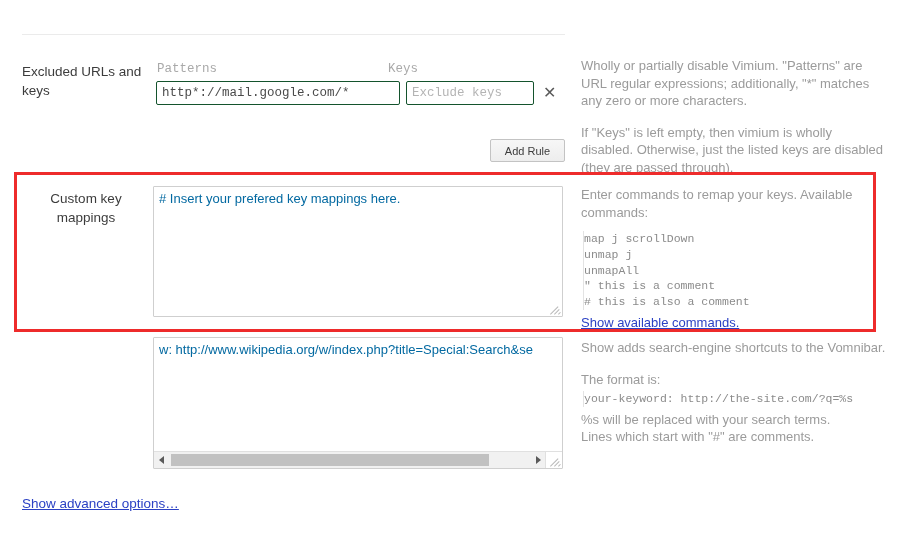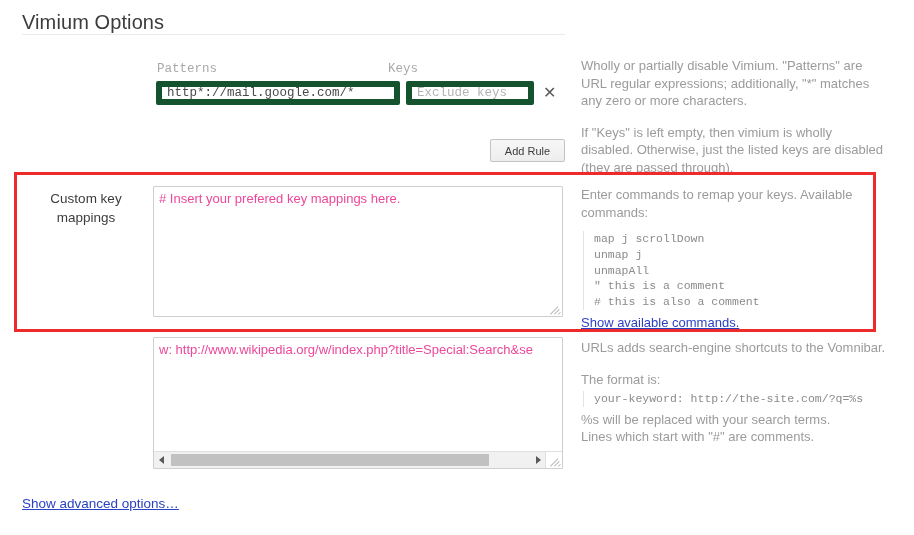--- a/index.html
+++ b/index.html
@@ -63,21 +63,21 @@
   }
   .help p { margin: 0 0 14px 0; }
   .help p:last-child { margin-bottom: 0; }
 
   .code-block {
     font-family: "Liberation Mono", monospace;
     font-size: 11.5px;
     line-height: 15.8px;
     color: #8b8b8b;
     border-left: 1px solid #e3e3e3;
-    padding-left: 10px;
+    padding-left: 0;
     margin: 2px 0 4px 2px;
     white-space: pre;
   }
 
   .help a, .link {
     color: #2b41c4;
     text-decoration: underline;
   }
 
   
@@ -88,21 +88,21 @@
     color: #a9a9a9;
   }
 
   input.text-field {
     position: absolute;
     box-sizing: border-box;
     font-family: "Liberation Mono", monospace;
     font-size: 12.5px;
     color: #4a4a4a;
     background: #ffffff;
-    border: 6px solid #14532d;
+    border: 1px solid #14532d;
     border-radius: 2px;
     padding: 3px 5px;
     outline: none;
     height: 24px;
   }
   input.text-field::placeholder { color: #b4b4b4; }
 
   .remove-rule {
     position: absolute;
     font-size: 16px;
@@ -135,21 +135,21 @@
     border-radius: 1px;
     overflow: hidden;
   }
   .ta-text {
     position: absolute;
     left: 5px;
     top: 3px;
     right: 21px;
     font-size: 13px;
     line-height: 18px;
-    color: #ec4899;
+    color: #0369a1;
     white-space: nowrap;
     overflow: hidden;
   }
   .resize-grip {
     position: absolute;
     right: 1px;
     bottom: 1px;
     width: 12px;
     height: 12px;
     pointer-events: none;
@@ -225,23 +225,23 @@
   .bottom-link {
     position: absolute;
     font-size: 13.5px;
   }
 </style>
 </head>
 <body>
 
 <div class="page">
 
-  <h1 class="page-title">Vimium Options</h1>
   <div class="header-divider"></div>
 
+  <div class="row-label" style="left:22px; top:62px;">Excluded URLs and keys</div>
 
   <div class="field-caption" style="left:157px; top:62px;">Patterns</div>
   <div class="field-caption" style="left:388px; top:62px;">Keys</div>
 
   <input class="text-field" style="left: 156px; top: 81px; width: 244px;" type="text" value="http*://mail.google.com/*">
   <input class="text-field" style="left: 406px; top: 81px; width: 128px;" type="text" placeholder="Exclude keys">
 
   <div class="remove-rule" style="left:543px; top:85px;">✕</div>
 
   <button class="add-rule-btn" style="left:490px; top:139px; width:75px;">Add Rule</button>
@@ -292,21 +292,21 @@
     </div>
 
     <div class="resize-grip">
       <i style="left:1px; top:11px; width:11px;"></i>
       <i style="left:5px; top:11px; width:7px;"></i>
       <i style="left:9px; top:11px; width:3px;"></i>
     </div>
   </div>
 
   <div class="help" style="left:581px; top:339px;">
-    <p>URLs adds search-engine shortcuts to the Vomnibar.</p>
+    <p>Show adds search-engine shortcuts to the Vomnibar.</p>
     <p style="margin-bottom:3px;">The format is:</p>
     <div class="code-block">your-keyword: http://the-site.com/?q=%s</div>
     <p style="margin-bottom:0;">%s will be replaced with your search terms.</p>
     <p style="margin-bottom:0;">Lines which start with "#" are comments.</p>
   </div>
 
   <a class="bottom-link link" href="#" style="left:22px; top:496px;">Show advanced options…</a>
 
 </div>
 

